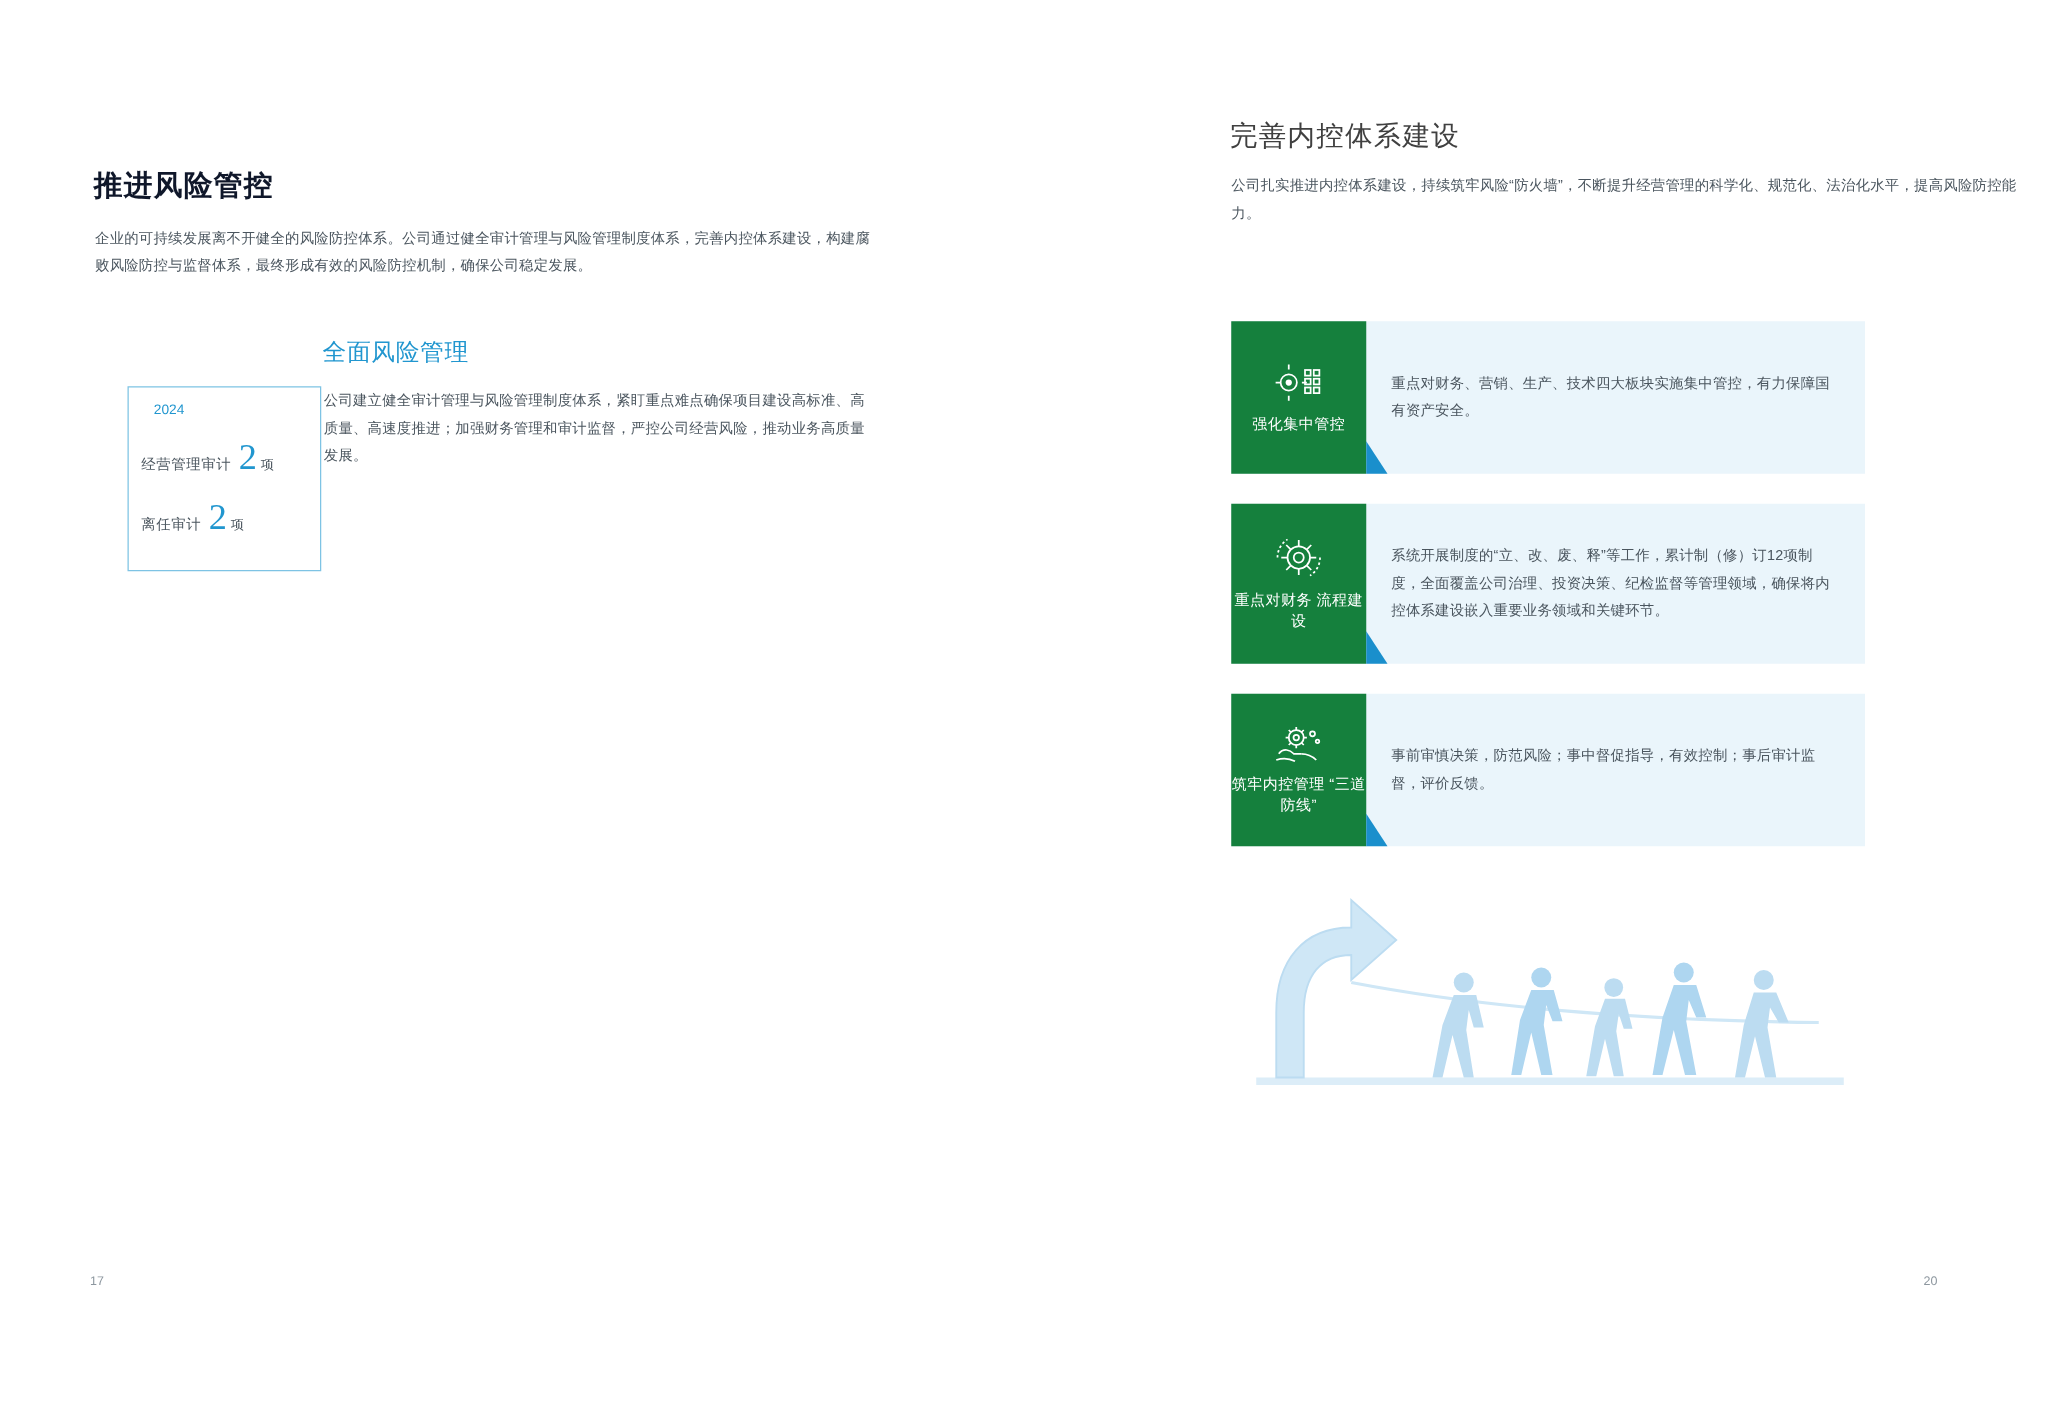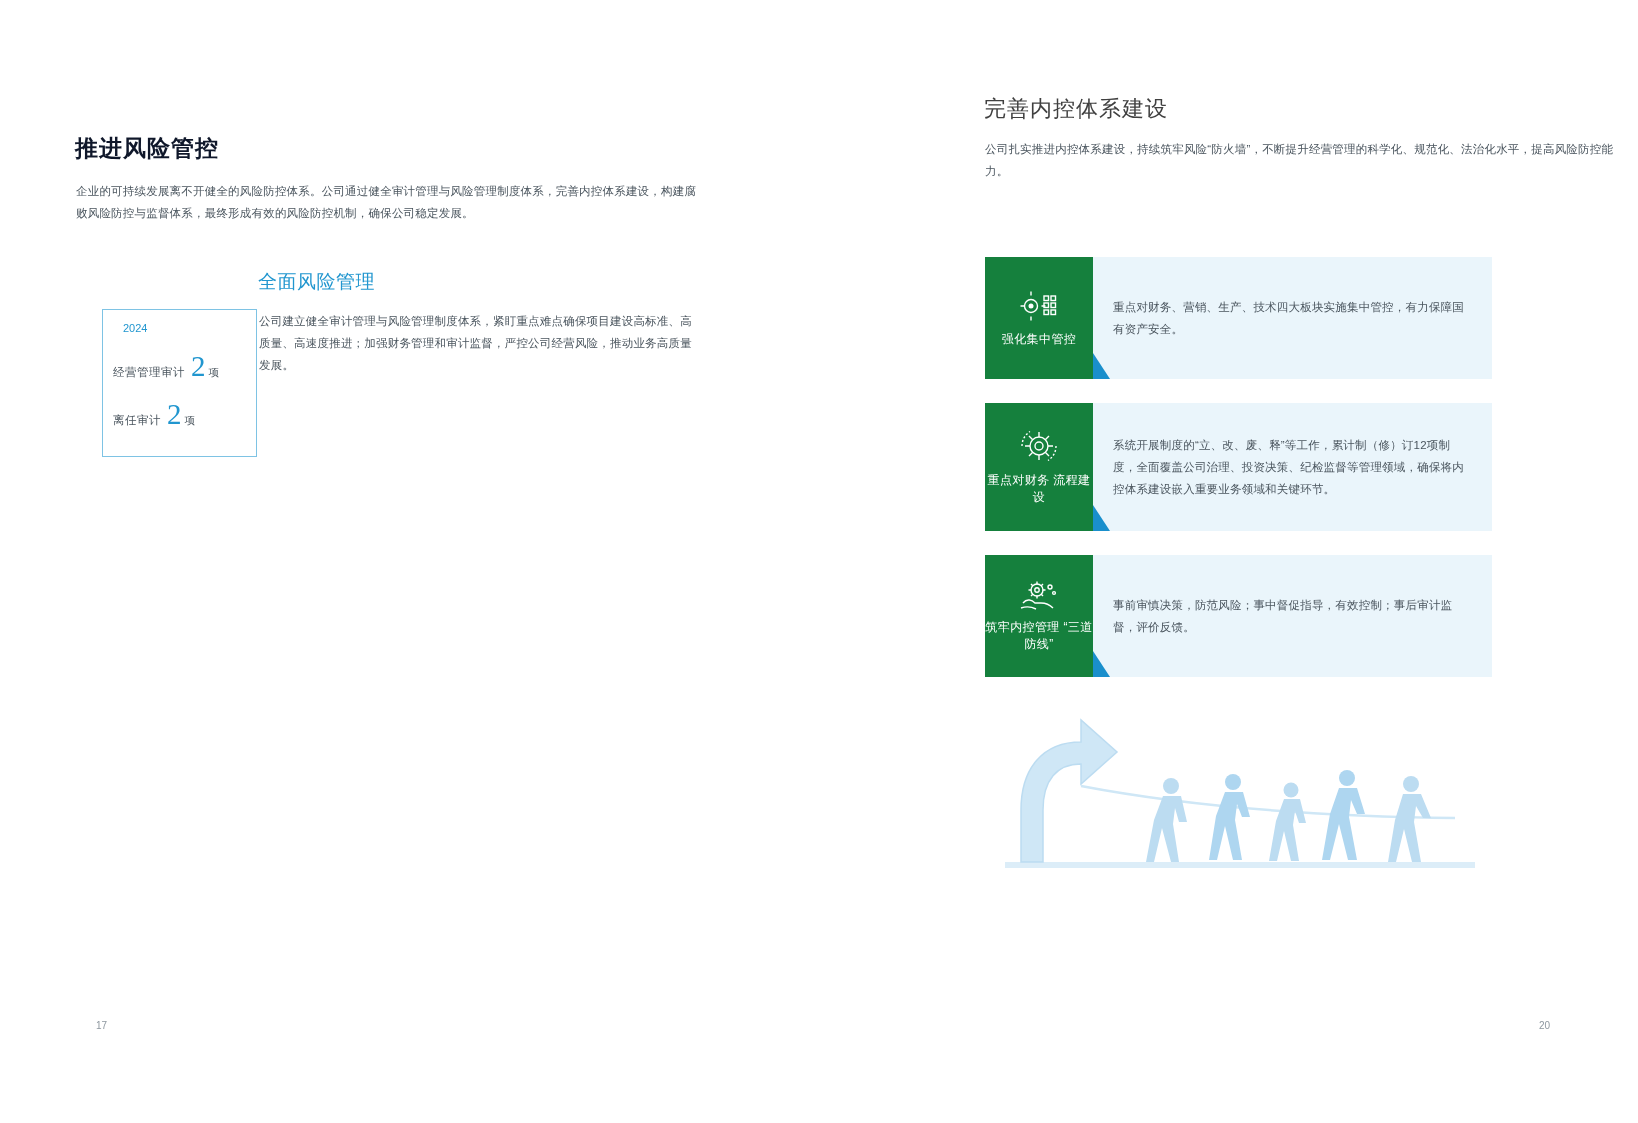--- a/index.html
+++ b/index.html
@@ -184,21 +184,21 @@
     width: 507px;
     height: 200px;
   }
 
   .folio {
     position: absolute;
     bottom: 92px;
     font-size: 10px;
     color: #8d979f;
   }
-  .folio-left { left: 96px; margin-top: 23px; }
+  .folio-left { left: 72px; margin-top: 23px; }
   .folio-right { right: 88px; }
 </style>
 </head>
 <body>
 
 <div class="page page-left">
 
   <div class="lp-title">推进风险管控</div>
 
   <div class="lp-intro">企业的可持续发展离不开健全的风险防控体系。公司通过健全审计管理与风险管理制度体系，完善内控体系建设，构建腐败风险防控与监督体系，最终形成有效的风险防控机制，确保公司稳定发展。</div>

